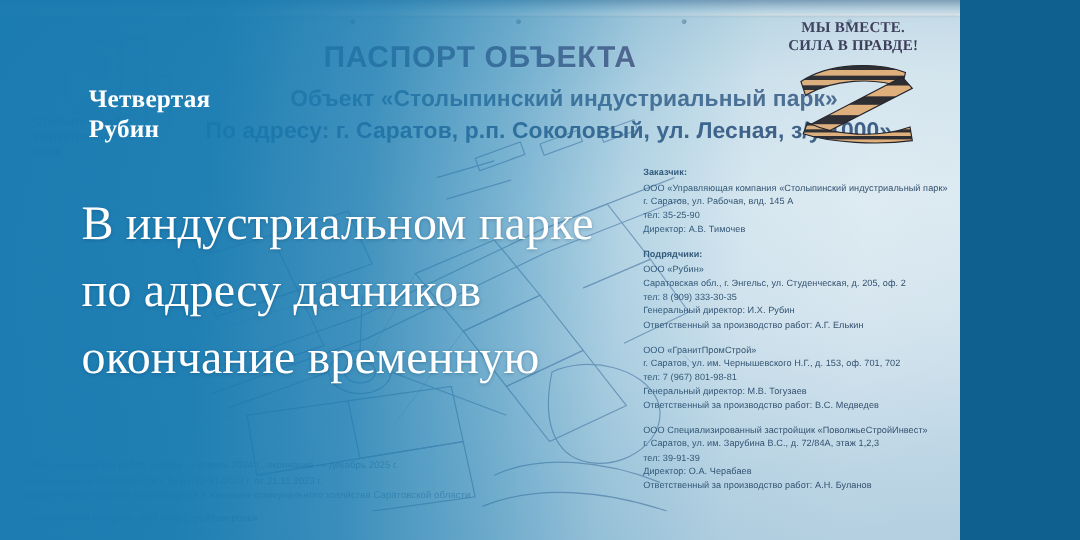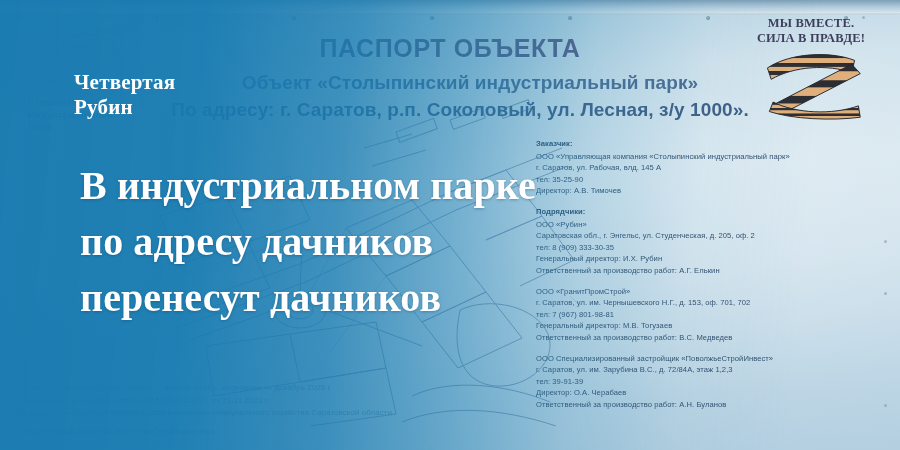--- a/index.html
+++ b/index.html
@@ -1,20 +1,20 @@
 <!DOCTYPE html>
 <html><head>
 <meta charset="utf-8">
 <style>
   * { margin:0; padding:0; box-sizing:border-box; }
   html,body { width:900px; height:450px; overflow:hidden; background:#0f5f8f; }
 
   #stage{
     position:relative;
-    width:900px; height:450px;
+    width:800px; height:450px;
     overflow:hidden;
     font-family:"Liberation Sans", sans-serif;
   }
 
   
   .photo{
     position:absolute; inset:0;
     background:
       linear-gradient(176deg,#9fc2d8 0%,#a8c8dc 3%,#bcd6e4 9%,#cfe2ec 22%,#d6e6ef 42%,#cfe1ec 62%,#c2d9e7 80%,#b3cfe0 100%);
   }
@@ -130,24 +130,24 @@
   
   .logo{
     position:absolute; left:74px; top:70px;
     font-family:"Liberation Serif", serif;
     font-weight:700; color:#ffffff;
     font-size:21px; line-height:25px; letter-spacing:.2px;
   }
 
   
   .headline{
-    position:absolute; left:80px; top:158px; width:560px;
+    position:absolute; left:68px; top:158px; width:560px;
     font-family:"Liberation Serif", serif;
     color:#ffffff;
-    font-size:40px; line-height:56px; font-weight:700;
+    font-size:40px; line-height:56px; font-weight:400;
     letter-spacing:.1px;
     text-shadow:0 1px 3px rgba(8,58,92,.35);
   }
   .headline div{ white-space:nowrap; }
 </style>
 </head>
 <body>
 
 <div id="stage">
 
@@ -319,16 +319,16 @@
   <div class="overlay"></div>
 
   <div class="logo">
     <div>Четвертая</div>
     <div>Рубин</div>
   </div>
 
   <div class="headline">
     <div>В индустриальном парке</div>
     <div>по адресу дачников</div>
-    <div>перенесут дачников</div>
+    <div>окончание временную</div>
   </div>
 
 </div>
 
 </body></html>

